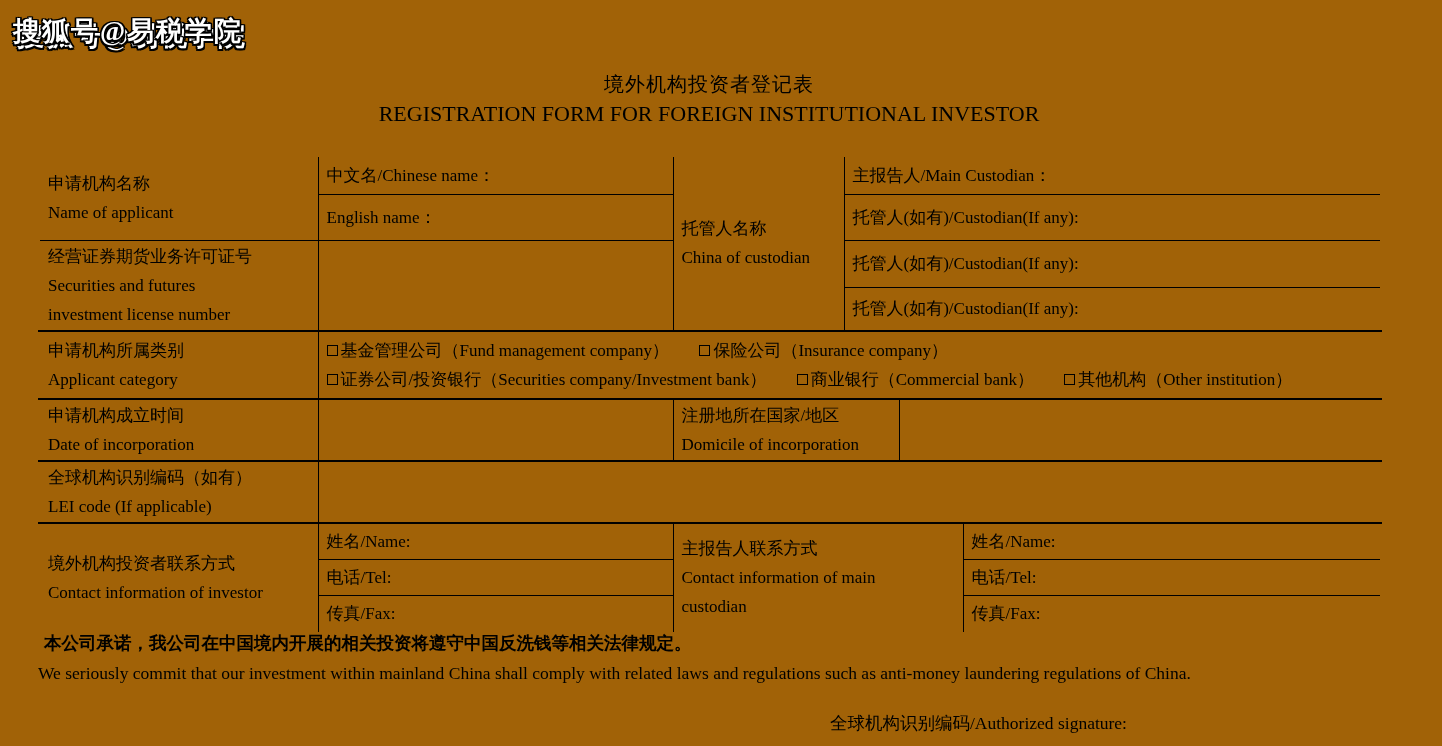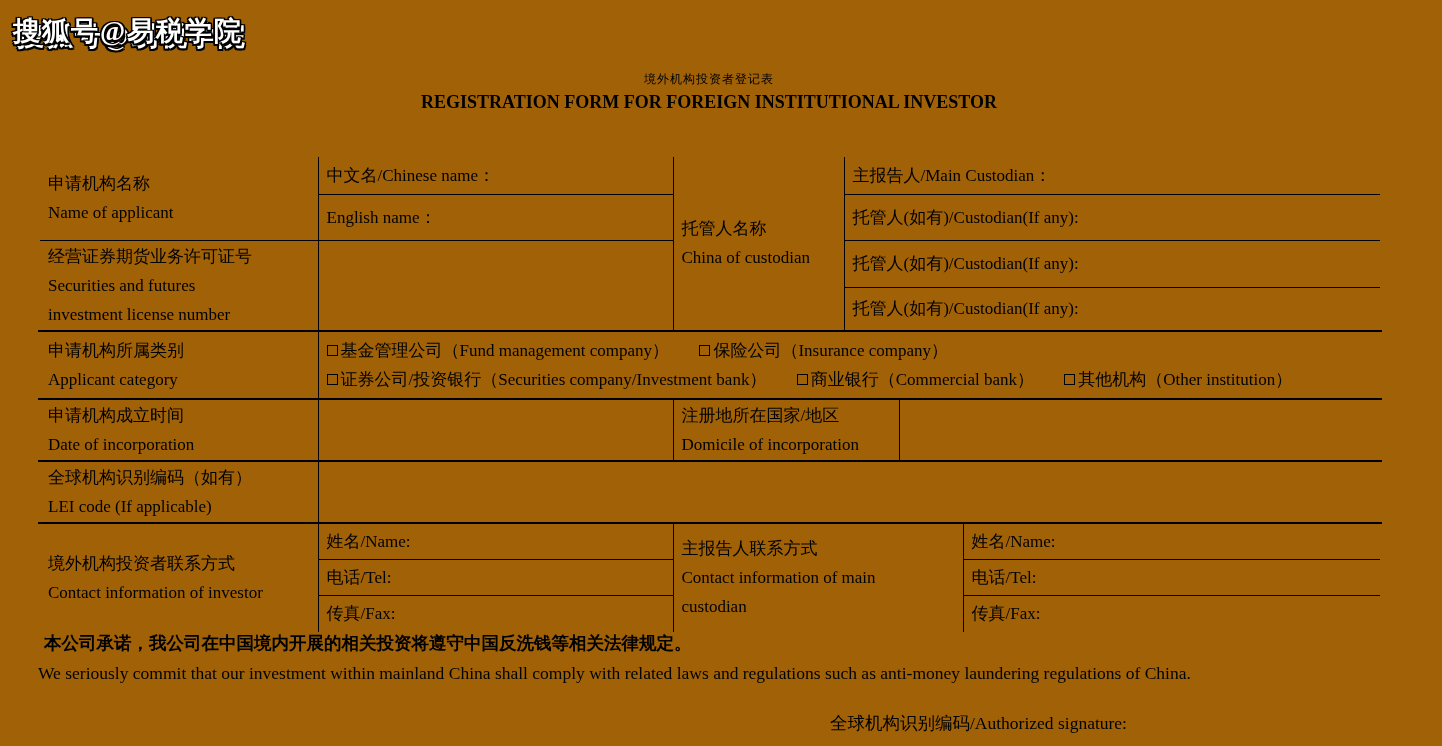--- a/index.html
+++ b/index.html
@@ -10,22 +10,22 @@
   
   .watermark { position:absolute; left:13px; top:13px; font-size:27px; font-weight:bold; letter-spacing:2px; }
   .wm-layer {
     color:#ffffff; white-space:nowrap;
     text-shadow:-1.5px -1.5px 0 #000,1.5px -1.5px 0 #000,-1.5px 1.5px 0 #000,1.5px 1.5px 0 #000,
                 -1.5px 0 0 #000,1.5px 0 0 #000,0 -1.5px 0 #000,0 1.5px 0 #000;
   }
   .wm-back { position:absolute; left:4px; top:5px; }
   .wm-front { position:absolute; left:0; top:0; }
   
-  .title-zh { position:absolute; top:71px; left:38px; width:1342px; text-align:center; font-size:12px; letter-spacing:1px; }
-  .title-en { position:absolute; top:92px; left:38px; width:1342px; text-align:center; font-size:18px; font-weight:bold; }
+  .title-zh { position:absolute; top:71px; left:38px; width:1342px; text-align:center; font-size:20px; letter-spacing:1px; }
+  .title-en { position:absolute; top:101px; left:38px; width:1342px; text-align:center; font-size:22px; font-weight:normal; }
   
   table.form {
     position:absolute; left:38px; top:155px; width:1342px;
     border-collapse:collapse; table-layout:fixed; border:2px solid #a16207;
   }
   table.form td {
     border:1px solid #000; vertical-align:middle;
     padding:1px 8px; font-size:17px; line-height:29px; overflow:hidden;
   }
   tr.sect td { border-top-width:2px; }

